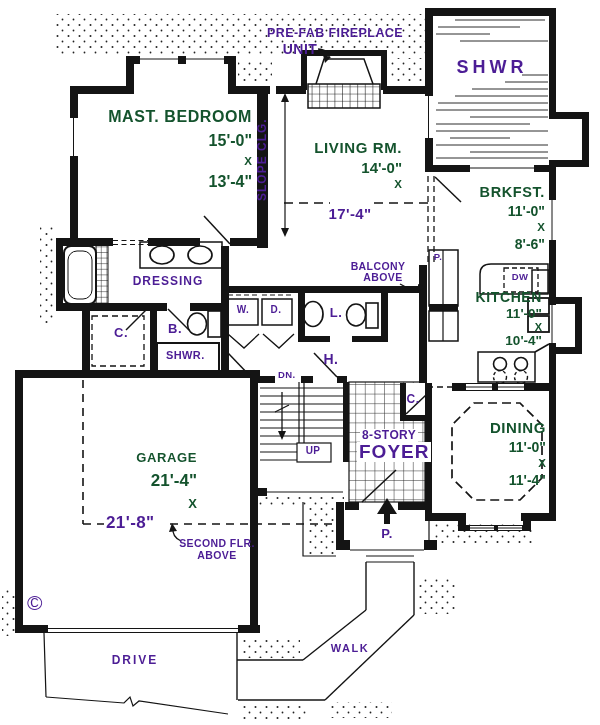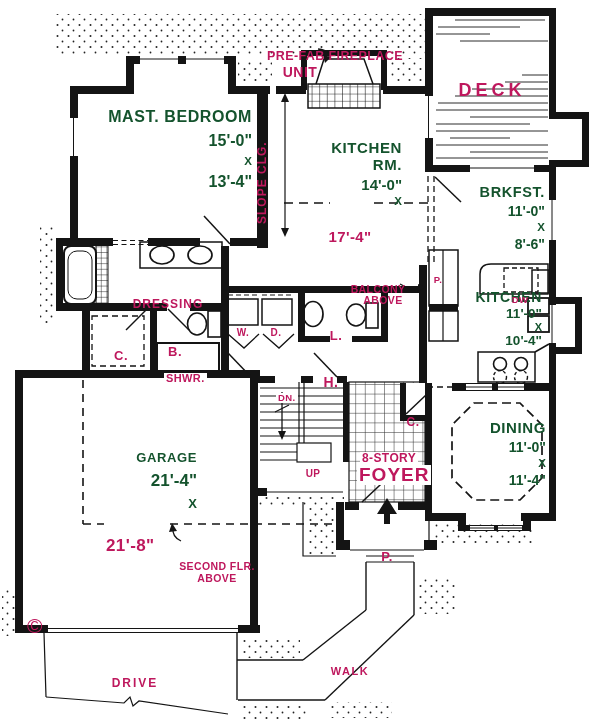--- a/index.html
+++ b/index.html
@@ -1,20 +1,20 @@
 <!DOCTYPE html>
 <html><head>
 <meta charset="utf-8">
 <style>
   html,body{margin:0;padding:0;background:#fff;}
   #plan{position:relative;width:600px;height:725px;background:#fff;overflow:hidden;
         font-family:"Liberation Sans",sans-serif;color:#141414;}
   #plan svg{position:absolute;left:0;top:0;}
-  .lb{position:absolute;font-weight:bold;color:#be185d;text-align:center;
-      line-height:1.05;white-space:nowrap;letter-spacing:.4px;margin-top:23px;}
+  .lb{position:absolute;font-weight:bold;color:#4c1d95;text-align:center;
+      line-height:1.05;white-space:nowrap;letter-spacing:.4px;}
   .bgw{background:#fff;padding:0 2px;}
   .room{position:absolute;text-align:right;font-weight:bold;color:#14532d;}
   .room .n{font-size:15px;letter-spacing:.6px;}
   .room .d{font-size:14px;margin-top:3px;}
   .room .x{font-size:11.5px;margin-top:2px;}
   .room.sp .d{margin-top:6px;}
   .room.sp .x{margin-top:5px;}
   .vert{writing-mode:vertical-rl;transform:rotate(180deg);height:120px;letter-spacing:1px;}
 </style>
 </head>
@@ -288,32 +288,32 @@
     <line x1="48" y1="628.5" x2="238" y2="628.5"></line>
     <line x1="48" y1="632.5" x2="238" y2="632.5"></line>
     <line x1="267" y1="492" x2="343" y2="492"></line>
     <line x1="429" y1="521" x2="429" y2="548"></line>
     <path d="M303,502 V556 H336"></path>
   </g>
 </svg>
 
 <div class="lb" style="left:245px;top:27px;width:180px;font-size:12.5px">PRE-FAB FIREPLACE</div>
 <div class="lb" style="left:270px;top:42px;width:60px;font-size:14px">UNIT</div>
-<div class="lb" style="left:432px;top:58px;width:120px;font-size:18px;letter-spacing:4px">DECK</div>
+<div class="lb" style="left:432px;top:58px;width:120px;font-size:18px;letter-spacing:4px">SHWR</div>
 <div class="lb vert" style="left:256px;top:100px;font-size:12px">SLOPE CLG.</div>
 
 <div class="room sp" style="left:92px;top:108px;width:160px">
   <div class="n" style="font-size:16px">MAST. BEDROOM</div>
   <div class="d" style="font-size:16px">15'-0"</div>
   <div class="x">X</div>
   <div class="d" style="font-size:16px">13'-4"</div>
 </div>
 
 <div class="room" style="left:302px;top:139px;width:100px">
-  <div class="n">KITCHEN RM.</div>
+  <div class="n">LIVING RM.</div>
   <div class="d" style="font-size:15px">14'-0"</div>
   <div class="x">X</div>
 </div>
 <div class="lb" style="left:320px;top:206px;width:60px;font-size:15px">17'-4"</div>
 
 <div class="room" style="left:455px;top:184px;width:90px">
   <div class="n" style="font-size:14.5px">BRKFST.</div>
   <div class="d">11'-0"</div>
   <div class="x">X</div>
   <div class="d">8'-6"</div>

